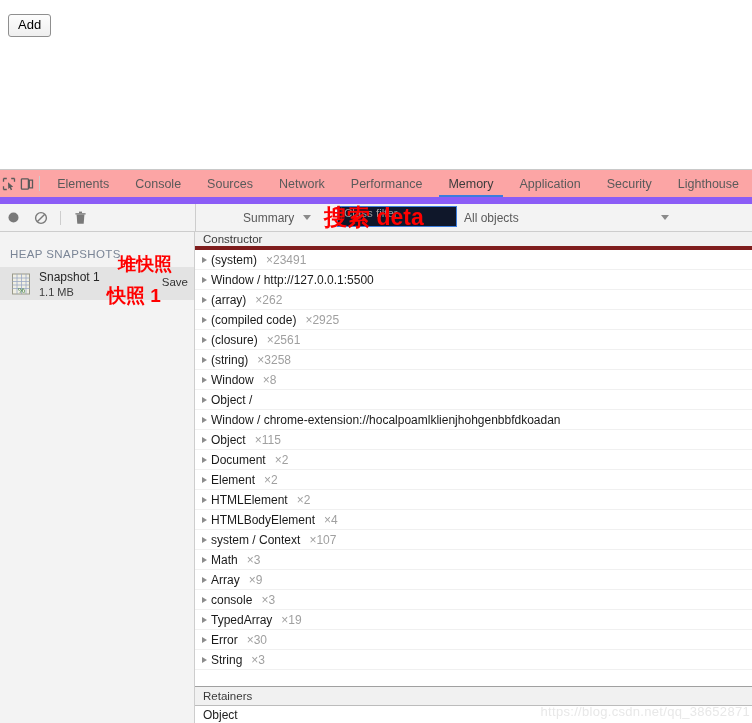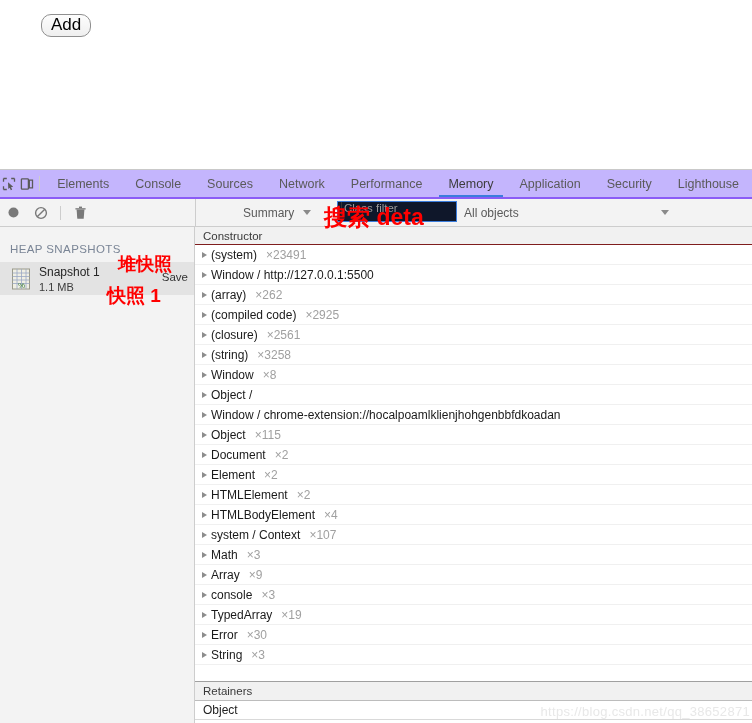--- a/index.html
+++ b/index.html
@@ -13,40 +13,39 @@
 
   
   .page-area {
     position: absolute; left:0; top:0; width:752px; height:170px;
     background:#ffffff; border-bottom:1px solid #c9c9c9;
     box-sizing:border-box;
   }
   .add-btn {
     position:absolute; left:8px; top:14px;
     font-family:"Liberation Sans", sans-serif;
-    font-size:17px; color:#000;
+    font-size:13px; color:#000;
     background: linear-gradient(#fdfdfd,#efefef);
-    border:1px solid #8f8f8f; border-radius:10px;
+    border:1px solid #8f8f8f; border-radius:3px;
     padding:2px 9px 3px 9px;
     line-height:16px;
     cursor:default;
-    margin-left:33px;
   }
 
   
   .devtools {
     position:absolute; left:0; top:170px; width:752px; height:553px;
     background:#f3f3f3;
     box-sizing:border-box;
   }
 
   
   .tabstrip {
-    position:relative; height:27px; background:#c4b5fd;
-    border-bottom:2px solid #8b5cf6;
+    position:relative; height:27px; background:#fca5a5;
+    border-bottom:7px solid #8b5cf6;
     display:flex; align-items:stretch;
   }
   .tool-ico {
     width:26px; display:flex; align-items:center; justify-content:center;
     cursor:pointer;
   }
   .tool-ico svg { display:block; }
   .tb-sep { width:1px; background:#cdcdcd; margin:6px 4px 6px 4px; }
   .tabs { display:flex; align-items:stretch; }
   .tab {
@@ -118,21 +117,21 @@
   .snap-name { font-size:12px; color:#262626; }
   .snap-size { font-size:11px; color:#3b3b3b; margin-top:3px; display:block; }
   .snap-save {
     position:absolute; right:6px; top:9px; font-size:11.5px; color:#333;
     cursor:pointer;
   }
 
   
   .grid { flex:1; position:relative; background:#fff; }
   .grid-head {
-    height:18px; background:#f1f1f1; border-bottom:1px solid #7f1d1d;
+    height:18px; background:#f1f1f1; border-bottom:4px solid #7f1d1d;
     display:flex; align-items:center;
     font-size:11.5px; color:#3a3a3a; padding-left:8px; box-sizing:border-box;
   }
   .rows { position:relative; }
   .row {
     height:20px; display:flex; align-items:center;
     font-size:12px; color:#222; padding-left:7px; box-sizing:border-box;
     border-bottom:1px solid #f0f0f0;
     white-space:nowrap; cursor:pointer;
   }

